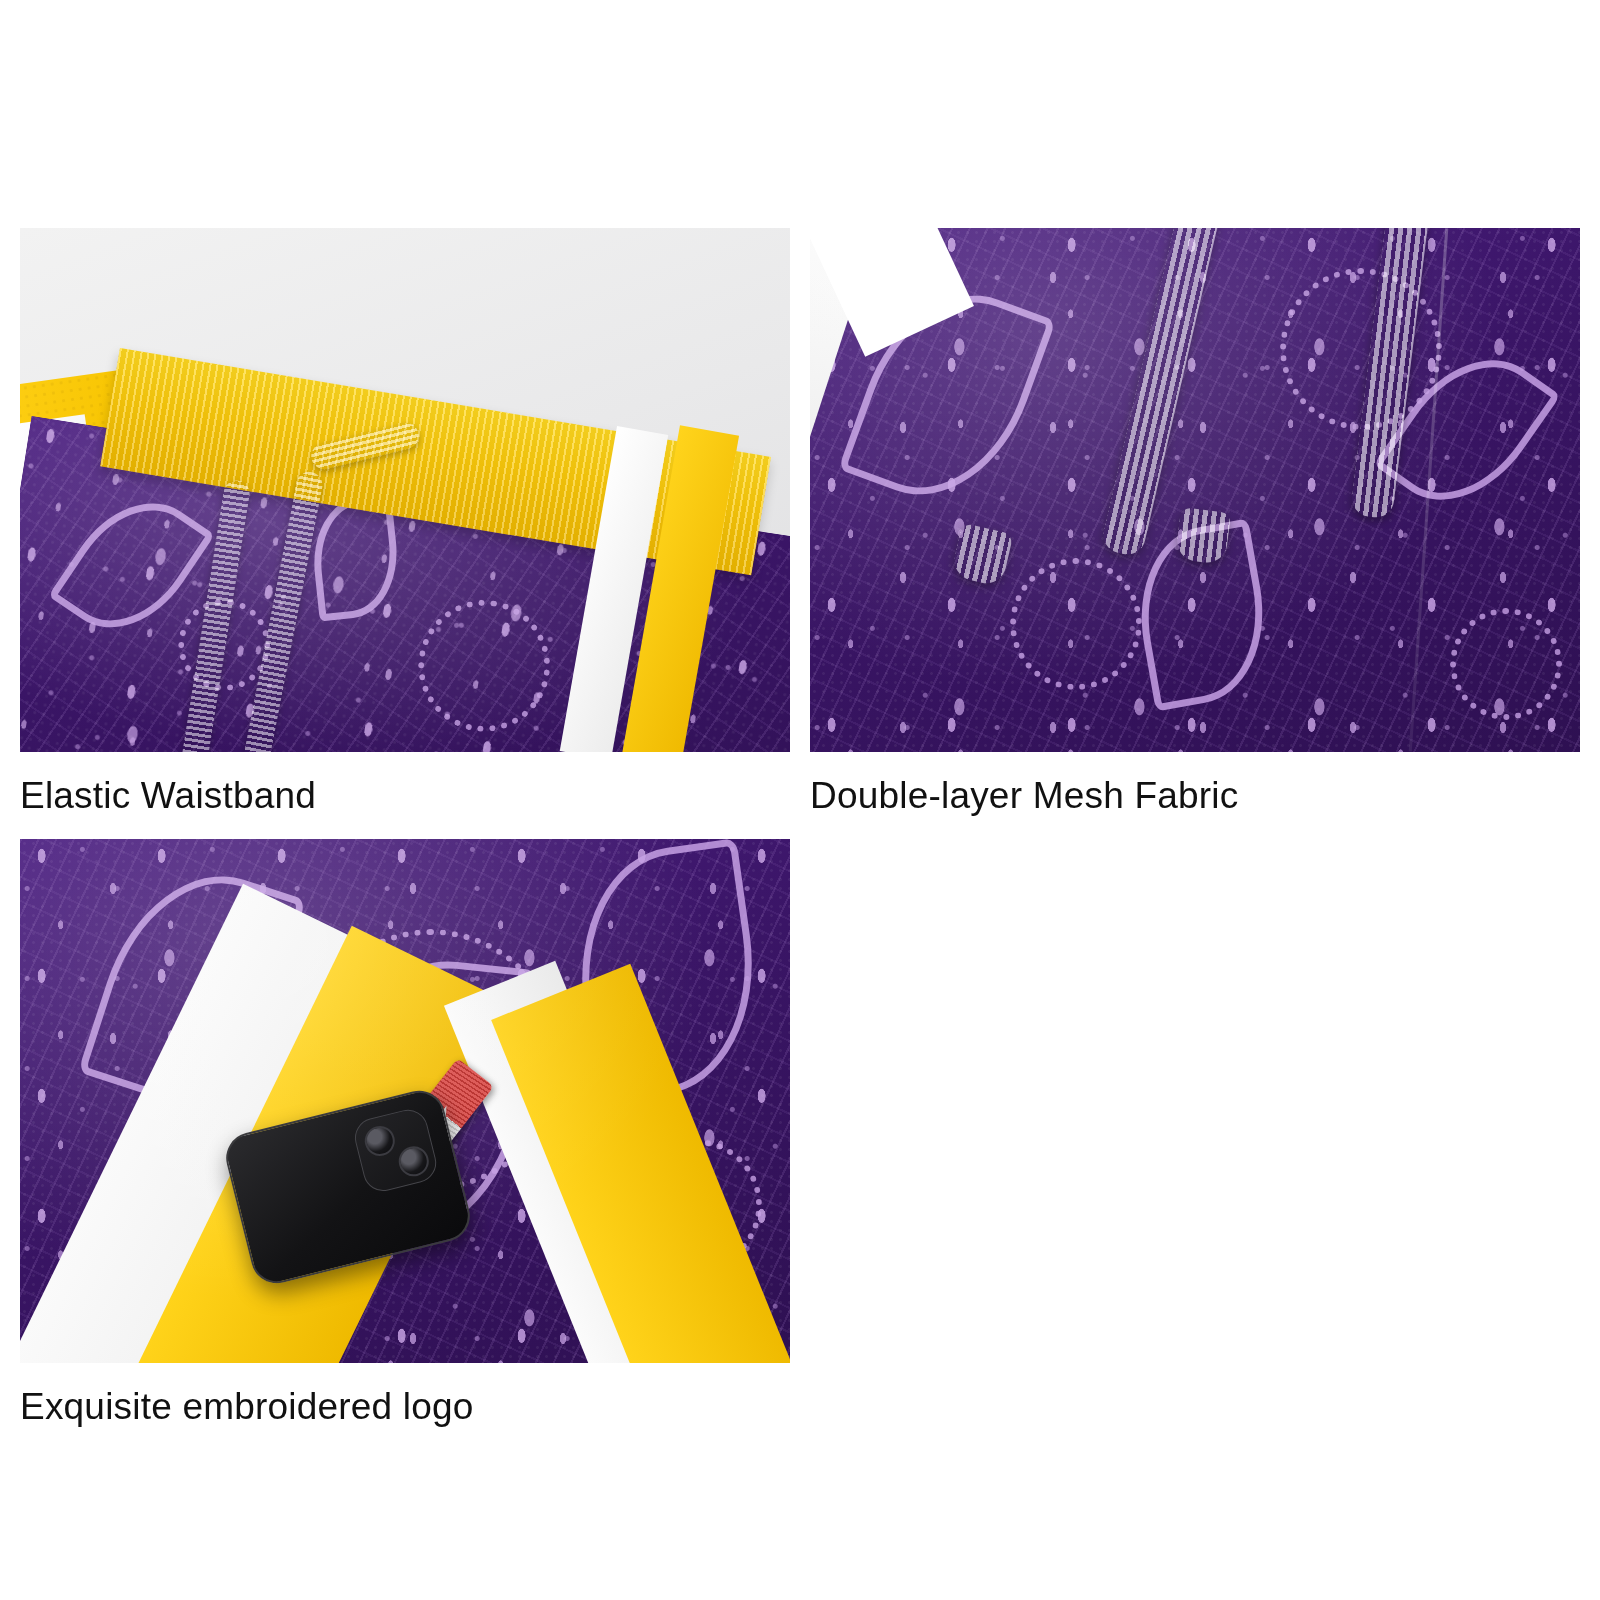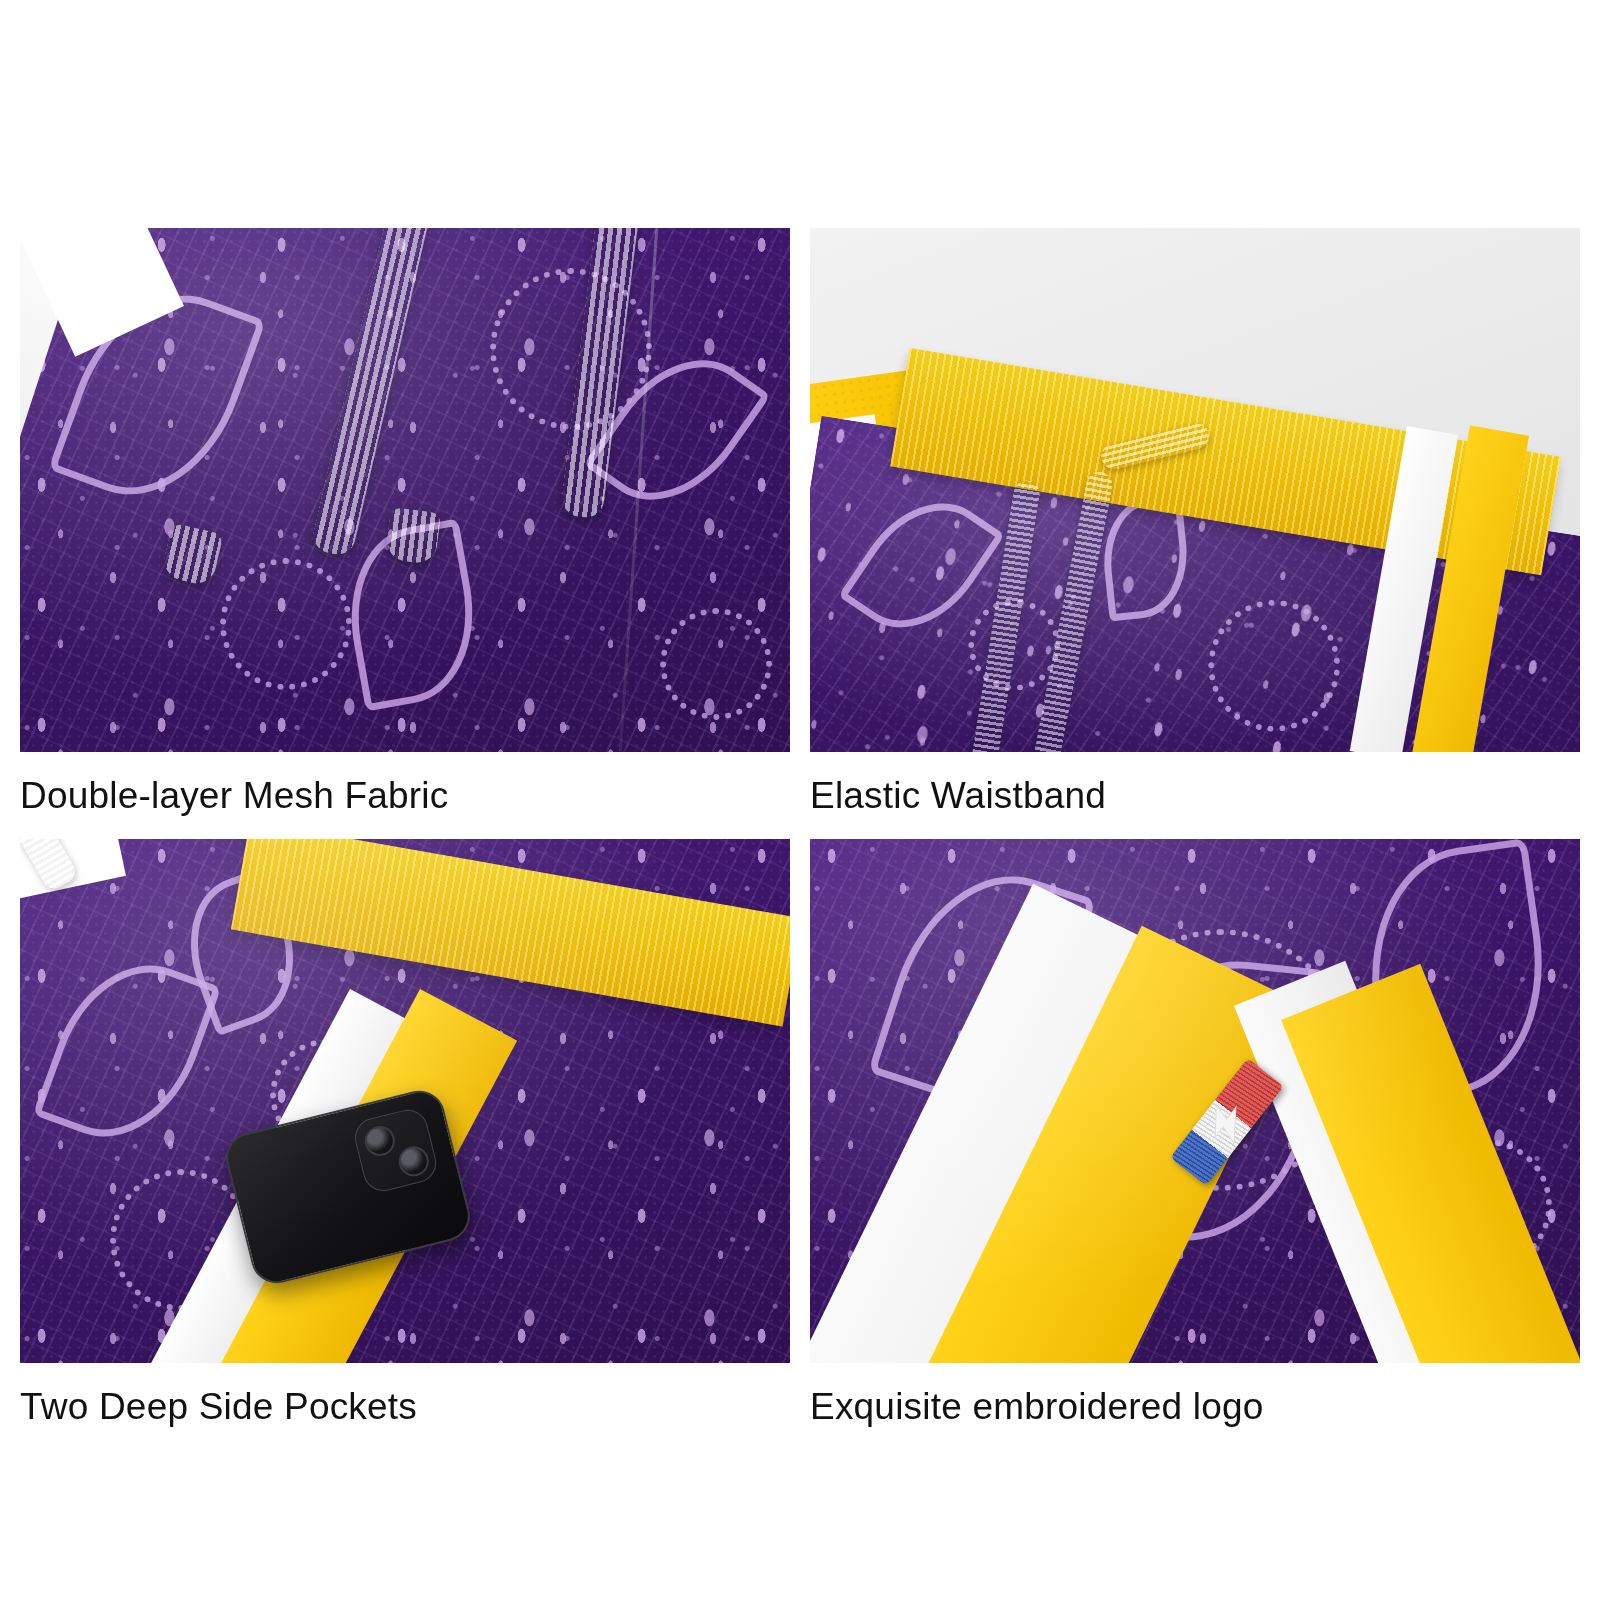--- a/index.html
+++ b/index.html
@@ -282,46 +282,20 @@
 </head>
 <body>
 
 <div class="page">
 
 
   <div class="grid">
 
     <div class="cell">
       <div class="photo">
-        <div class="paisley"></div>
-        <div class="mesh-dots"></div>
-
-        <div class="big-paisley" style="left:60px; top:60px; width:140px; height:200px; transform:rotate(20deg);"></div>
-        <div class="big-paisley" style="left:330px; top:300px; width:110px; height:160px; transform:rotate(-10deg);"></div>
-        <div class="big-paisley" style="left:600px; top:120px; width:100px; height:150px; transform:rotate(35deg);"></div>
-        <div class="small-dot-ring" style="left:200px; top:330px; width:120px; height:120px;"></div>
-        <div class="small-dot-ring" style="left:470px; top:40px; width:150px; height:150px;"></div>
-        <div class="small-dot-ring" style="left:640px; top:380px; width:100px; height:100px;"></div>
-
-        <div class="c2-white-diag"></div>
-        <div class="c2-white-top"></div>
-        <div class="c2-seam"></div>
-
-        <div class="c2-cord-a" style="left:330px; top:-30px; width:42px; height:360px; transform:rotate(13deg);"></div>
-        <div class="c2-cord-b" style="left:560px; top:-40px; width:42px; height:330px; transform:rotate(7deg);"></div>
-        <div class="c2-cord-a" style="left:146px; top:300px; width:52px; height:54px; transform:rotate(13deg); border-radius:10px 10px 20px 20px;"></div>
-        <div class="c2-cord-b" style="left:368px; top:282px; width:50px; height:52px; transform:rotate(7deg); border-radius:10px 10px 20px 20px;"></div>
-
-        <div class="sheen"></div>
-      </div>
-      <div class="caption">Double-layer Mesh Fabric</div>
-    </div>
-
-    <div class="cell">
-      <div class="photo">
         <div class="c1-bg"></div>
 
         <div class="c1-yellow-left">
           <div class="mesh-dots"></div>
         </div>
         <div class="c1-white-strip"></div>
 
         <div style="position:absolute; left:-20px; top:250px; width:820px; height:340px; transform:rotate(9deg); overflow:hidden;">
           <div class="paisley"></div>
           <div class="mesh-dots"></div>
@@ -343,36 +317,41 @@
 
       </div>
       <div class="caption">Elastic Waistband</div>
     </div>
 
     <div class="cell">
       <div class="photo">
         <div class="paisley"></div>
         <div class="mesh-dots"></div>
 
-        <div class="big-paisley" style="left:40px; top:120px; width:120px; height:170px; transform:rotate(20deg);"></div>
-        <div class="big-paisley" style="left:170px; top:40px; width:90px; height:130px; transform:rotate(-20deg);"></div>
-        <div class="small-dot-ring" style="left:90px; top:330px; width:130px; height:130px;"></div>
-        <div class="small-dot-ring" style="left:250px; top:200px; width:100px; height:100px;"></div>
-
-        <div class="c3-white-left"></div>
-        <div class="c3-band"></div>
-        <div class="c3-white-stripe"></div>
-        <div class="c3-yellow-stripe"></div>
-
-        <div class="cord" style="left:10px; top:-20px; width:34px; height:70px; transform:rotate(-30deg); border-radius:12px;"></div>
+        <div class="big-paisley" style="left:60px; top:60px; width:140px; height:200px; transform:rotate(20deg);"></div>
+        <div class="big-paisley" style="left:330px; top:300px; width:110px; height:160px; transform:rotate(-10deg);"></div>
+        <div class="big-paisley" style="left:600px; top:120px; width:100px; height:150px; transform:rotate(35deg);"></div>
+        <div class="small-dot-ring" style="left:200px; top:330px; width:120px; height:120px;"></div>
+        <div class="small-dot-ring" style="left:470px; top:40px; width:150px; height:150px;"></div>
+        <div class="small-dot-ring" style="left:640px; top:380px; width:100px; height:100px;"></div>
+
+        <div class="c2-white-diag"></div>
+        <div class="c2-white-top"></div>
+        <div class="c2-seam"></div>
+
+        <div class="c2-cord-a" style="left:330px; top:-30px; width:42px; height:360px; transform:rotate(13deg);"></div>
+        <div class="c2-cord-b" style="left:560px; top:-40px; width:42px; height:330px; transform:rotate(7deg);"></div>
+        <div class="c2-cord-a" style="left:146px; top:300px; width:52px; height:54px; transform:rotate(13deg); border-radius:10px 10px 20px 20px;"></div>
+        <div class="c2-cord-b" style="left:368px; top:282px; width:50px; height:52px; transform:rotate(7deg); border-radius:10px 10px 20px 20px;"></div>
 
         <div class="sheen"></div>
       </div>
-      <div class="caption">Two Deep Side Pockets</div>
+      <div class="caption">Double-layer Mesh Fabric</div>
     </div>
+
 
     <div class="cell">
       <div class="photo">
         <div class="paisley"></div>
         <div class="mesh-dots"></div>
 
         <div class="big-paisley" style="left:90px; top:30px; width:150px; height:220px; transform:rotate(18deg);"></div>
         <div class="big-paisley" style="left:560px; top:10px; width:160px; height:230px; transform:rotate(-8deg);"></div>
         <div class="big-paisley" style="left:300px; top:120px; width:190px; height:270px; transform:rotate(6deg);"></div>
         <div class="small-dot-ring" style="left:280px; top:90px; width:250px; height:250px;"></div>

